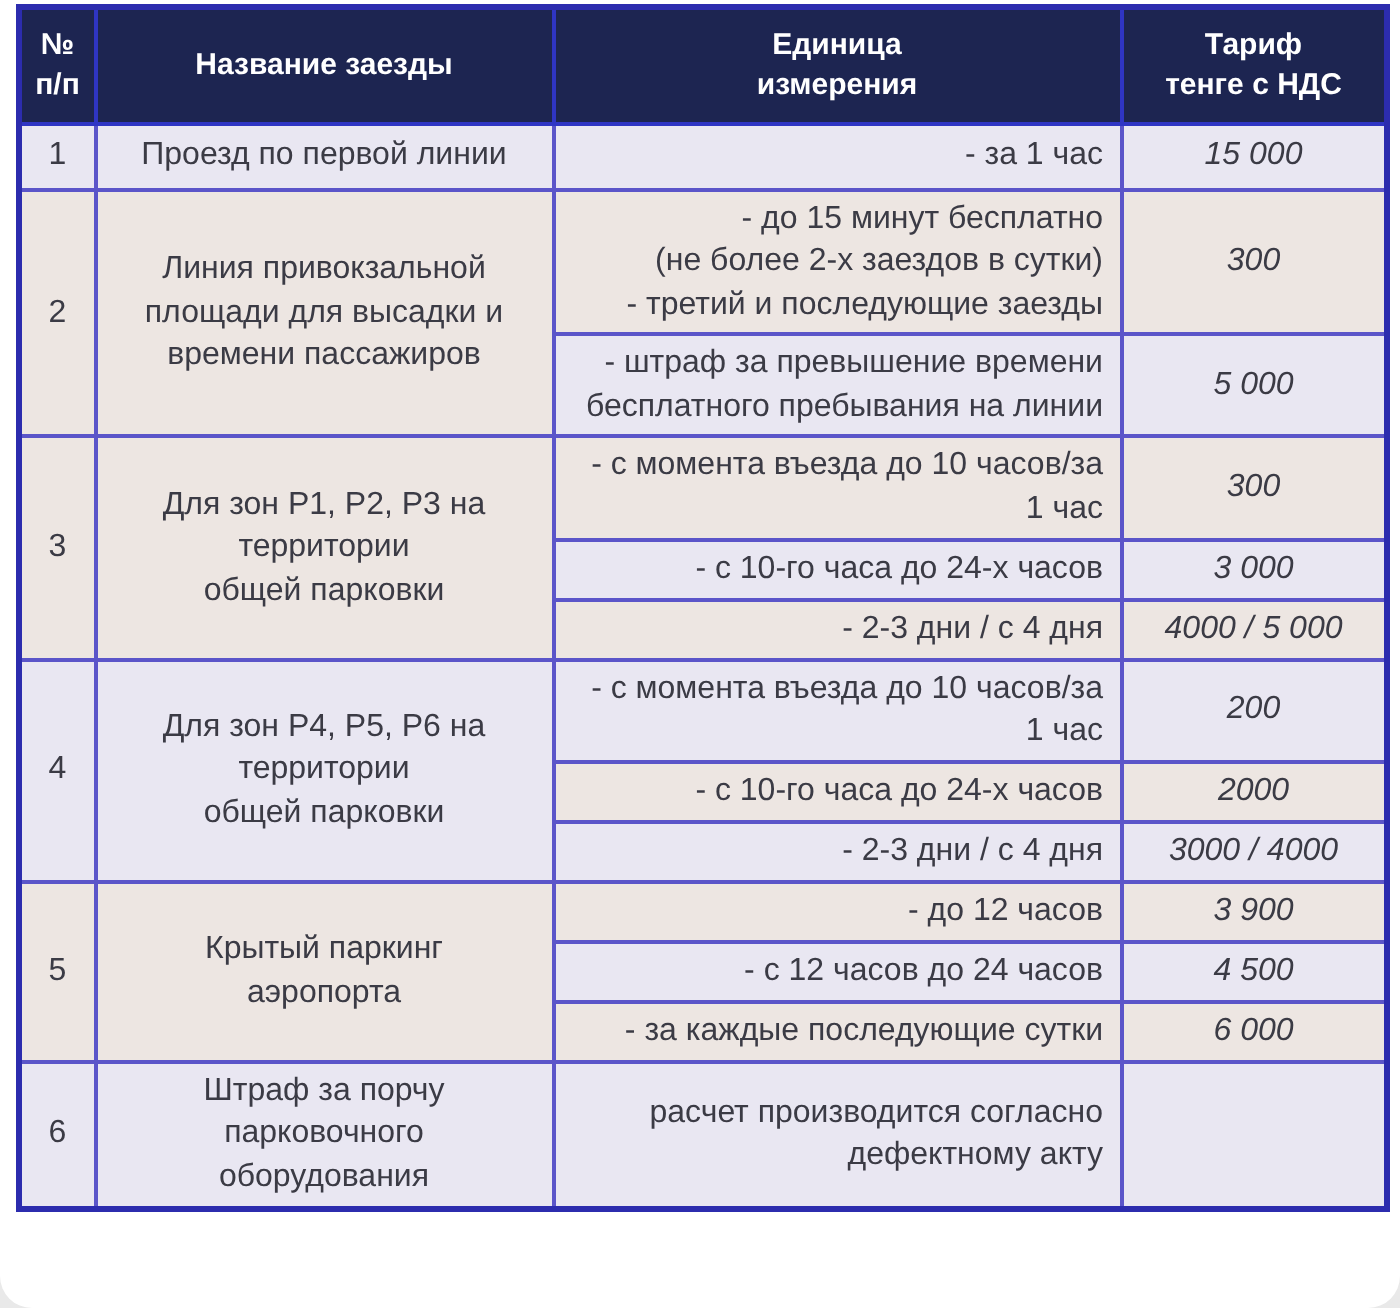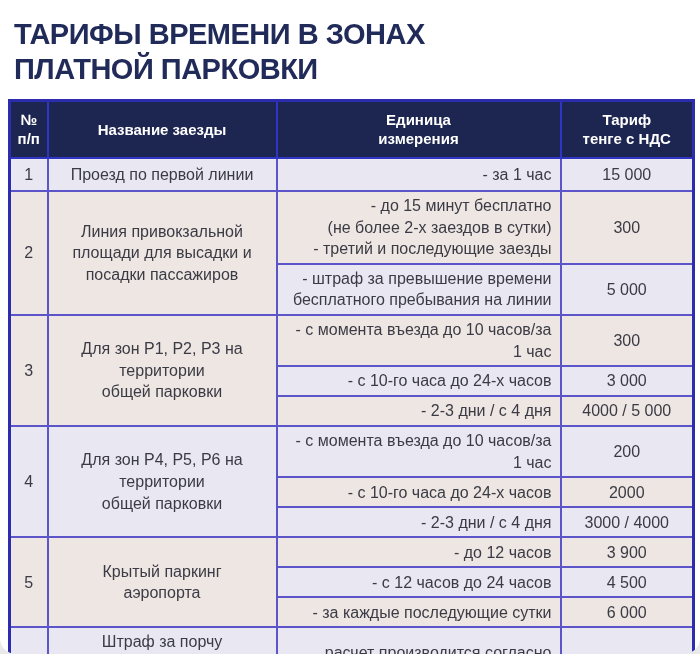--- a/index.html
+++ b/index.html
@@ -61,37 +61,35 @@
     border:2px solid var(--border-inner,#5b55c9);
     font-size:16px;
     color:var(--cell-text,#3b3b45);
     vertical-align:middle;
     line-height:1.35;
     padding:3px 6px;
   }
   td.num{text-align:center;font-size:16px;}
   td.svc{text-align:center;white-space:pre-line;padding:3px 8px;}
   td.unit{text-align:right;white-space:pre-line;padding:3px 8px;}
-  td.tariff{text-align:center;font-size:16px;}
+  td.tariff{text-align:center;font-size:16px;font-style:italic;}
   .bg-a{background:var(--row-lavender,#e9e7f2);}
   .bg-b{background:var(--row-beige,#ede6e2);margin-top:40px;}
   tr.rh-h{height:58px;}
   tr.rh1{height:33px;}
   tr.rh2a{height:70px;}
   tr.rh2b{height:49px;}
   tr.rh30{height:30px;}
   tr.rh6{height:58px;}
 </style>
 </head>
 <body>
 
 <div class="page">
 
-  <h1 class="page-title">ТАРИФЫ ВРЕМЕНИ В ЗОНАХ
-ПЛАТНОЙ ПАРКОВКИ</h1>
 
   <table class="tariff-table">
     <colgroup>
       <col style="width:38px">
       <col style="width:229px">
       <col style="width:284px">
       <col style="width:133px">
     </colgroup>
     <thead>
       <tr class="rh-h">
@@ -110,21 +108,21 @@
         <td class="num bg-a">1</td>
         <td class="svc bg-a">Проезд по первой линии</td>
         <td class="unit bg-a">- за 1 час</td>
         <td class="tariff bg-a">15 000</td>
       </tr>
 
       <tr class="rh2a">
         <td class="num bg-b" rowspan="2">2</td>
         <td class="svc bg-b" rowspan="2">Линия привокзальной
 площади для высадки и
-посадки пассажиров</td>
+времени пассажиров</td>
         <td class="unit bg-b">- до 15 минут бесплатно
 (не более 2-х заездов в сутки)
 - третий и последующие заезды</td>
         <td class="tariff bg-b">300</td>
       </tr>
       <tr class="rh2b">
         <td class="unit bg-a">- штраф за превышение времени
 бесплатного пребывания на линии</td>
         <td class="tariff bg-a">5 000</td>
       </tr>

